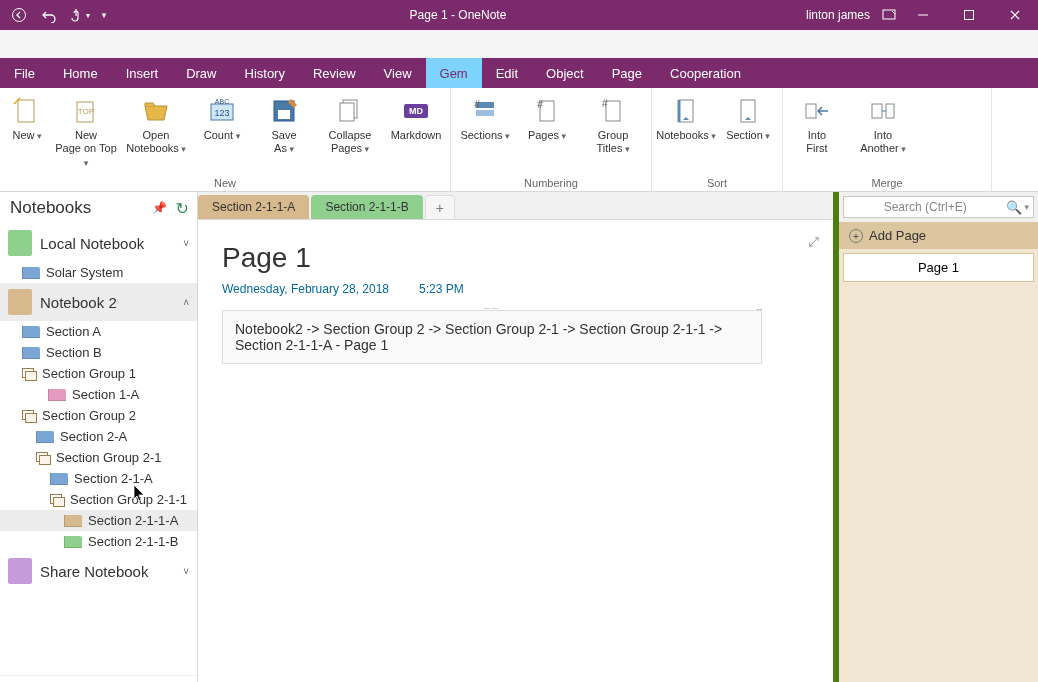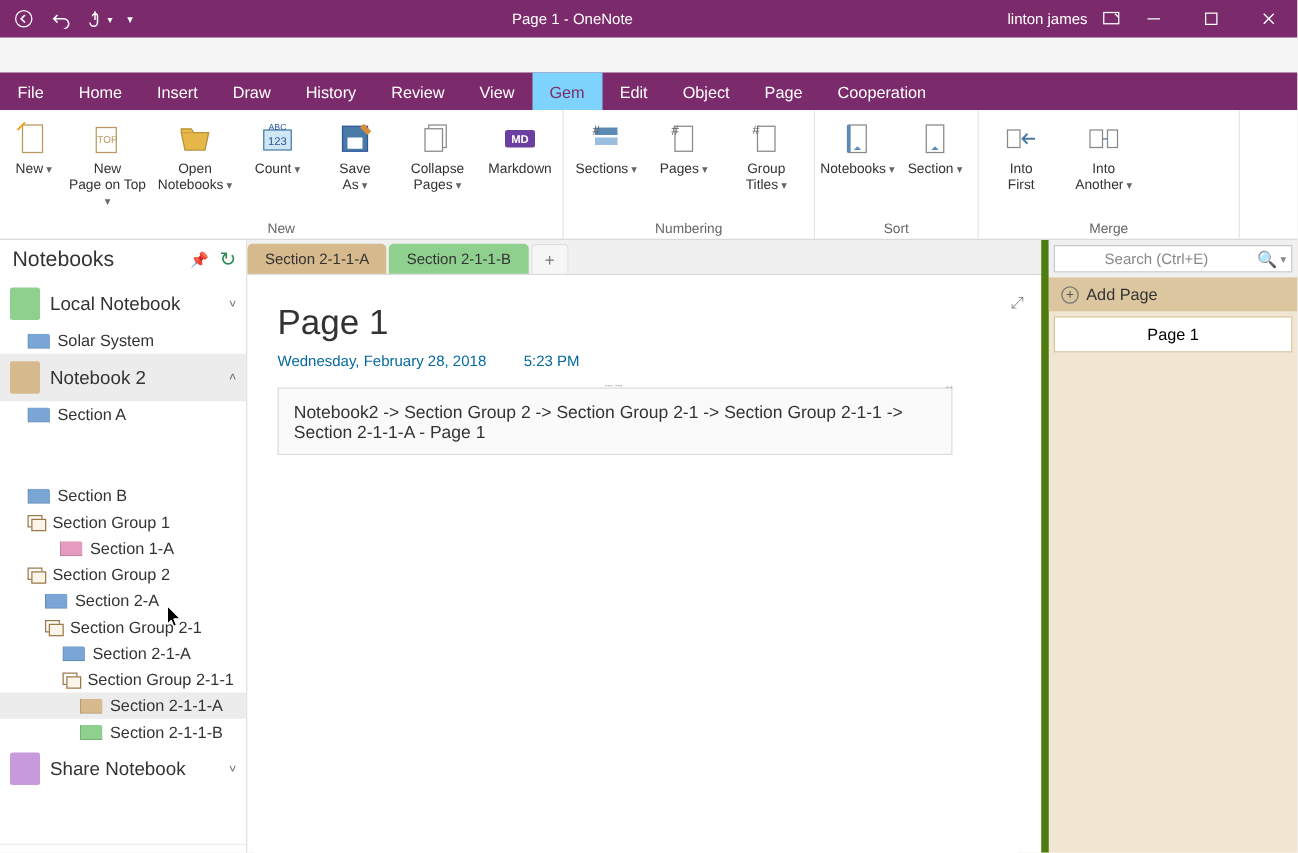--- a/index.html
+++ b/index.html
@@ -328,21 +328,21 @@
         </div>
         <div class="nb-hdr local open">
           <span class="book" style="background:#d6b98c"></span>
           <span class="nbname" style="flex:1">Notebook 2</span>
           <span class="chev">˄</span>
         </div>
         <div class="navitem" style="padding-left: 22px;">
           <span class="tab-swatch" style="background:#7aa6d6"></span>
           <span>Section A</span>
         </div>
-        <div class="navitem" style="padding-left: 22px; margin-top: 44px;">
+        <div class="navitem" style="padding-left: 22px;">
           <span class="tab-swatch" style="background:#7aa6d6"></span>
           <span>Section B</span>
         </div>
         <div class="navitem" style="padding-left: 22px;">
           <span class="sg-icon"></span>
           <span>Section Group 1</span>
         </div>
         <div class="navitem" style="padding-left: 36px; margin-left: 12px;">
           <span class="tab-swatch" style="background:#e59ac0"></span>
           <span>Section 1-A</span>

